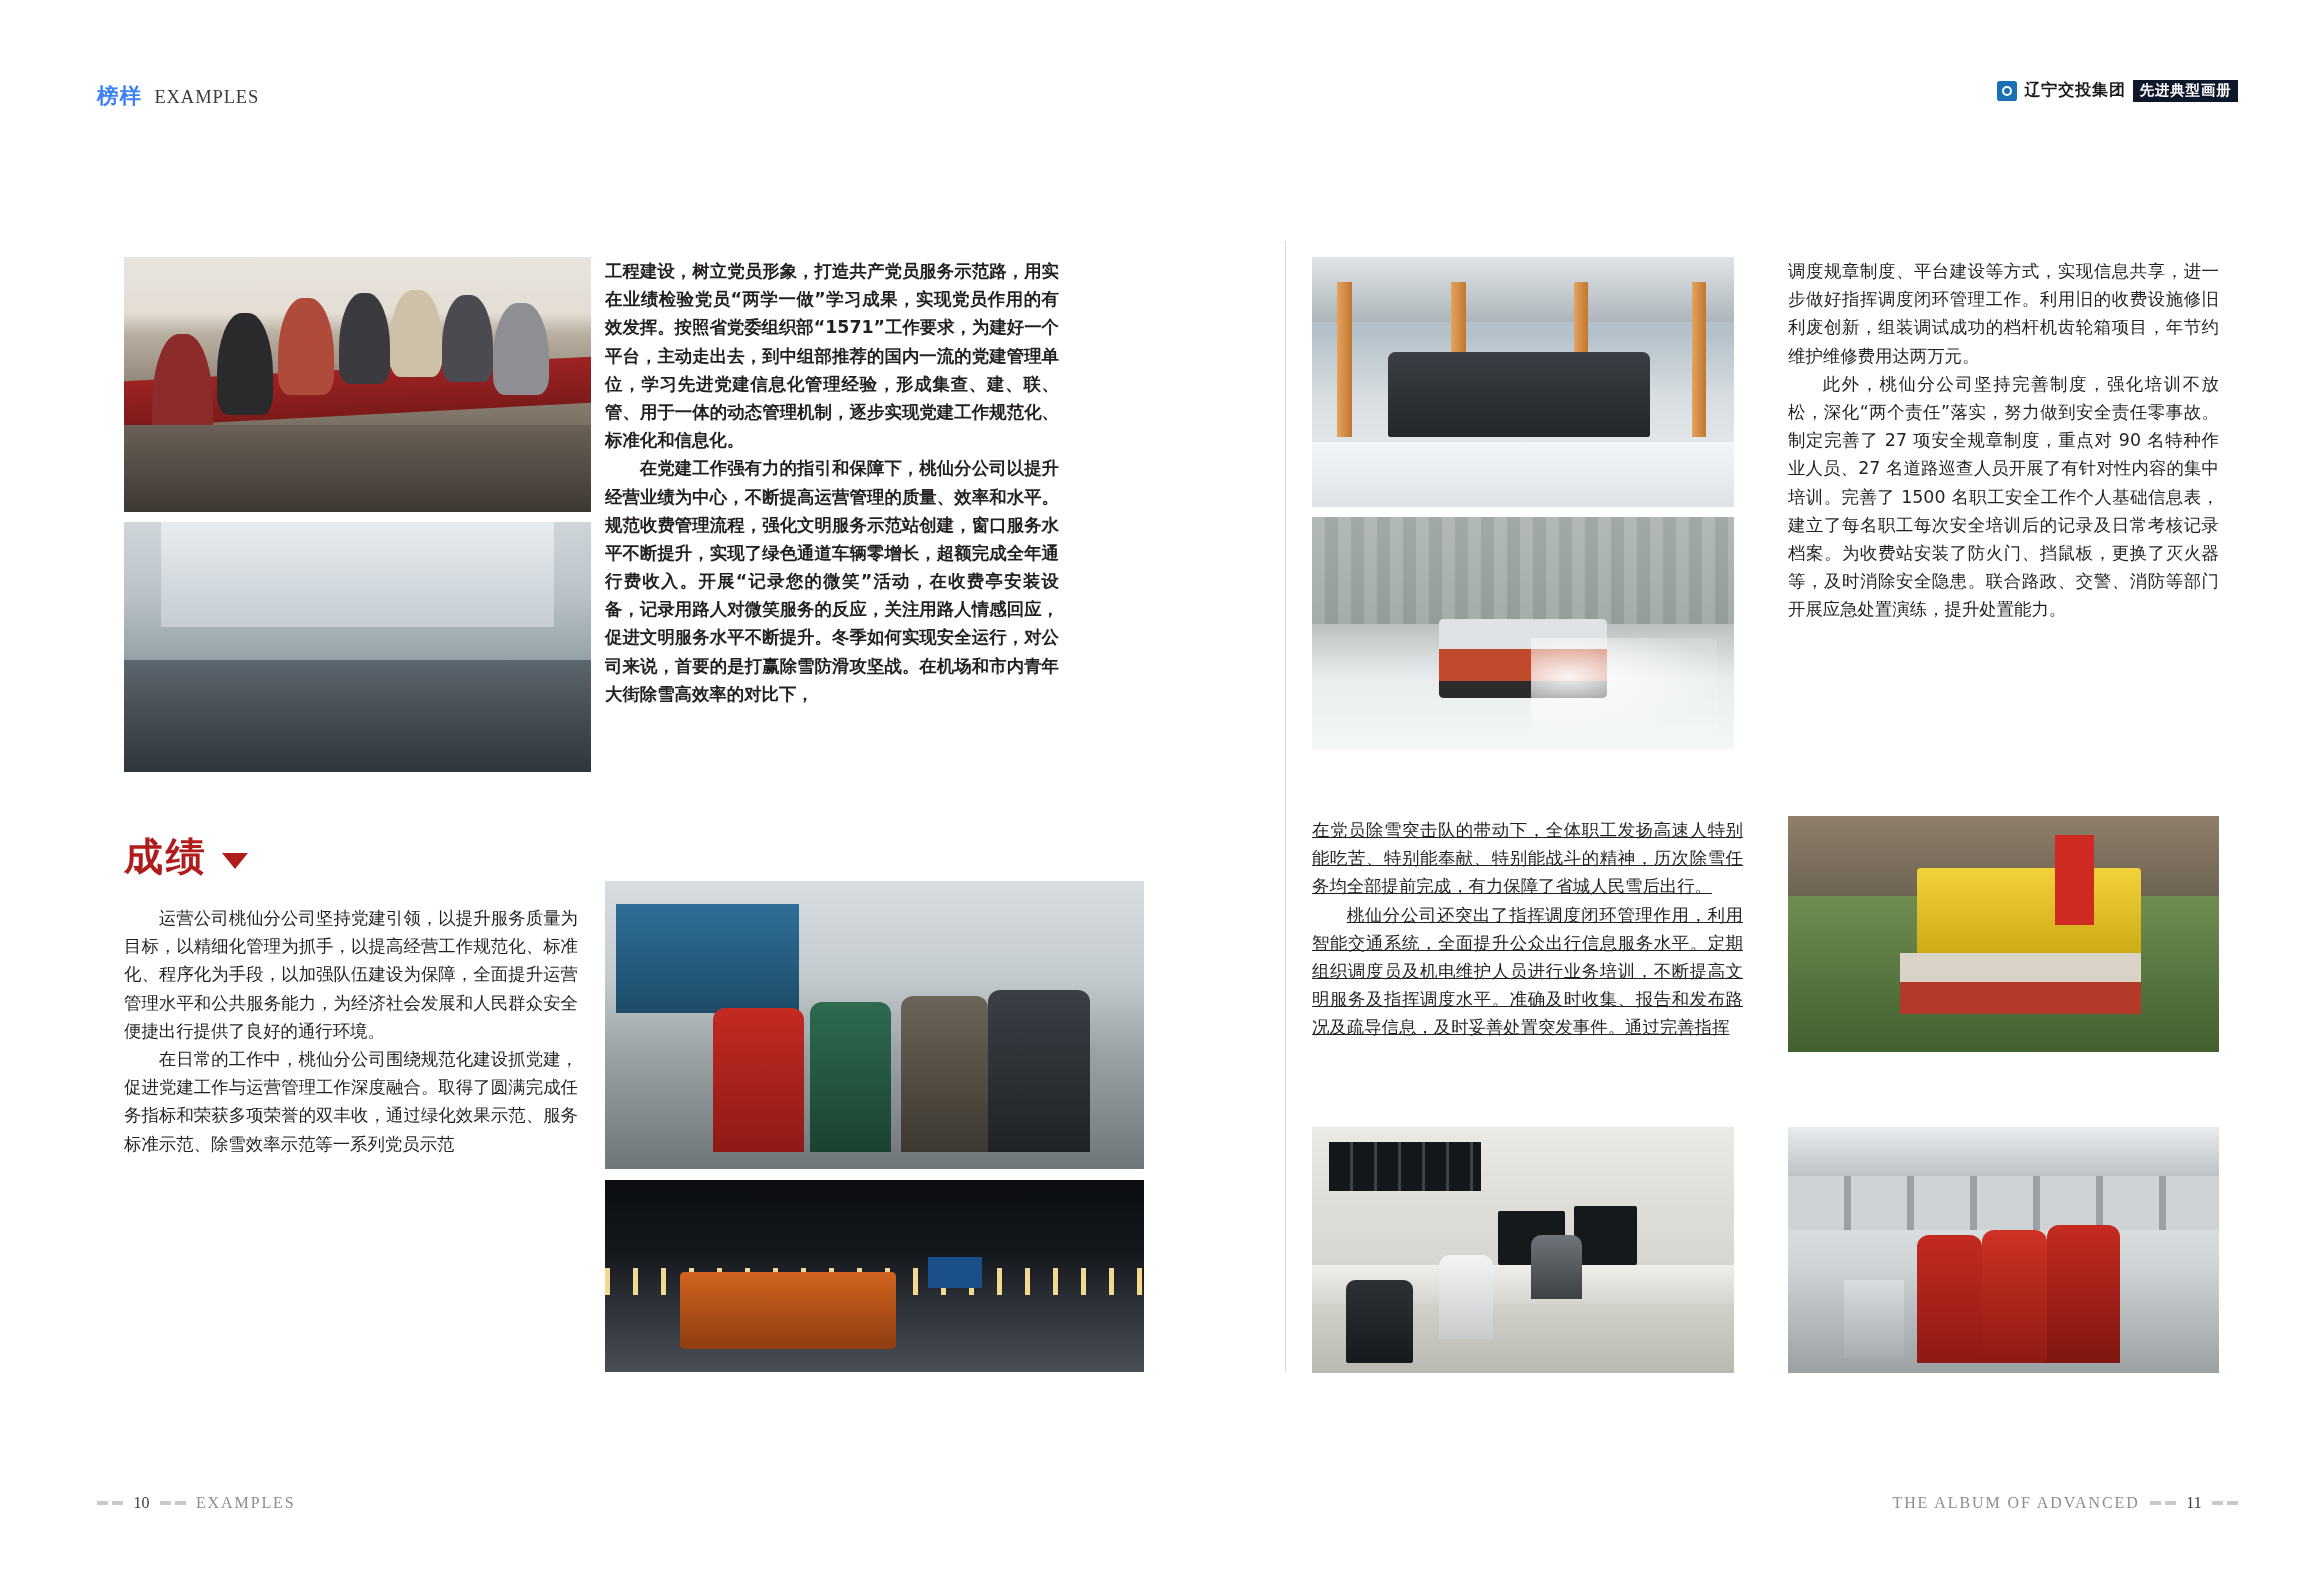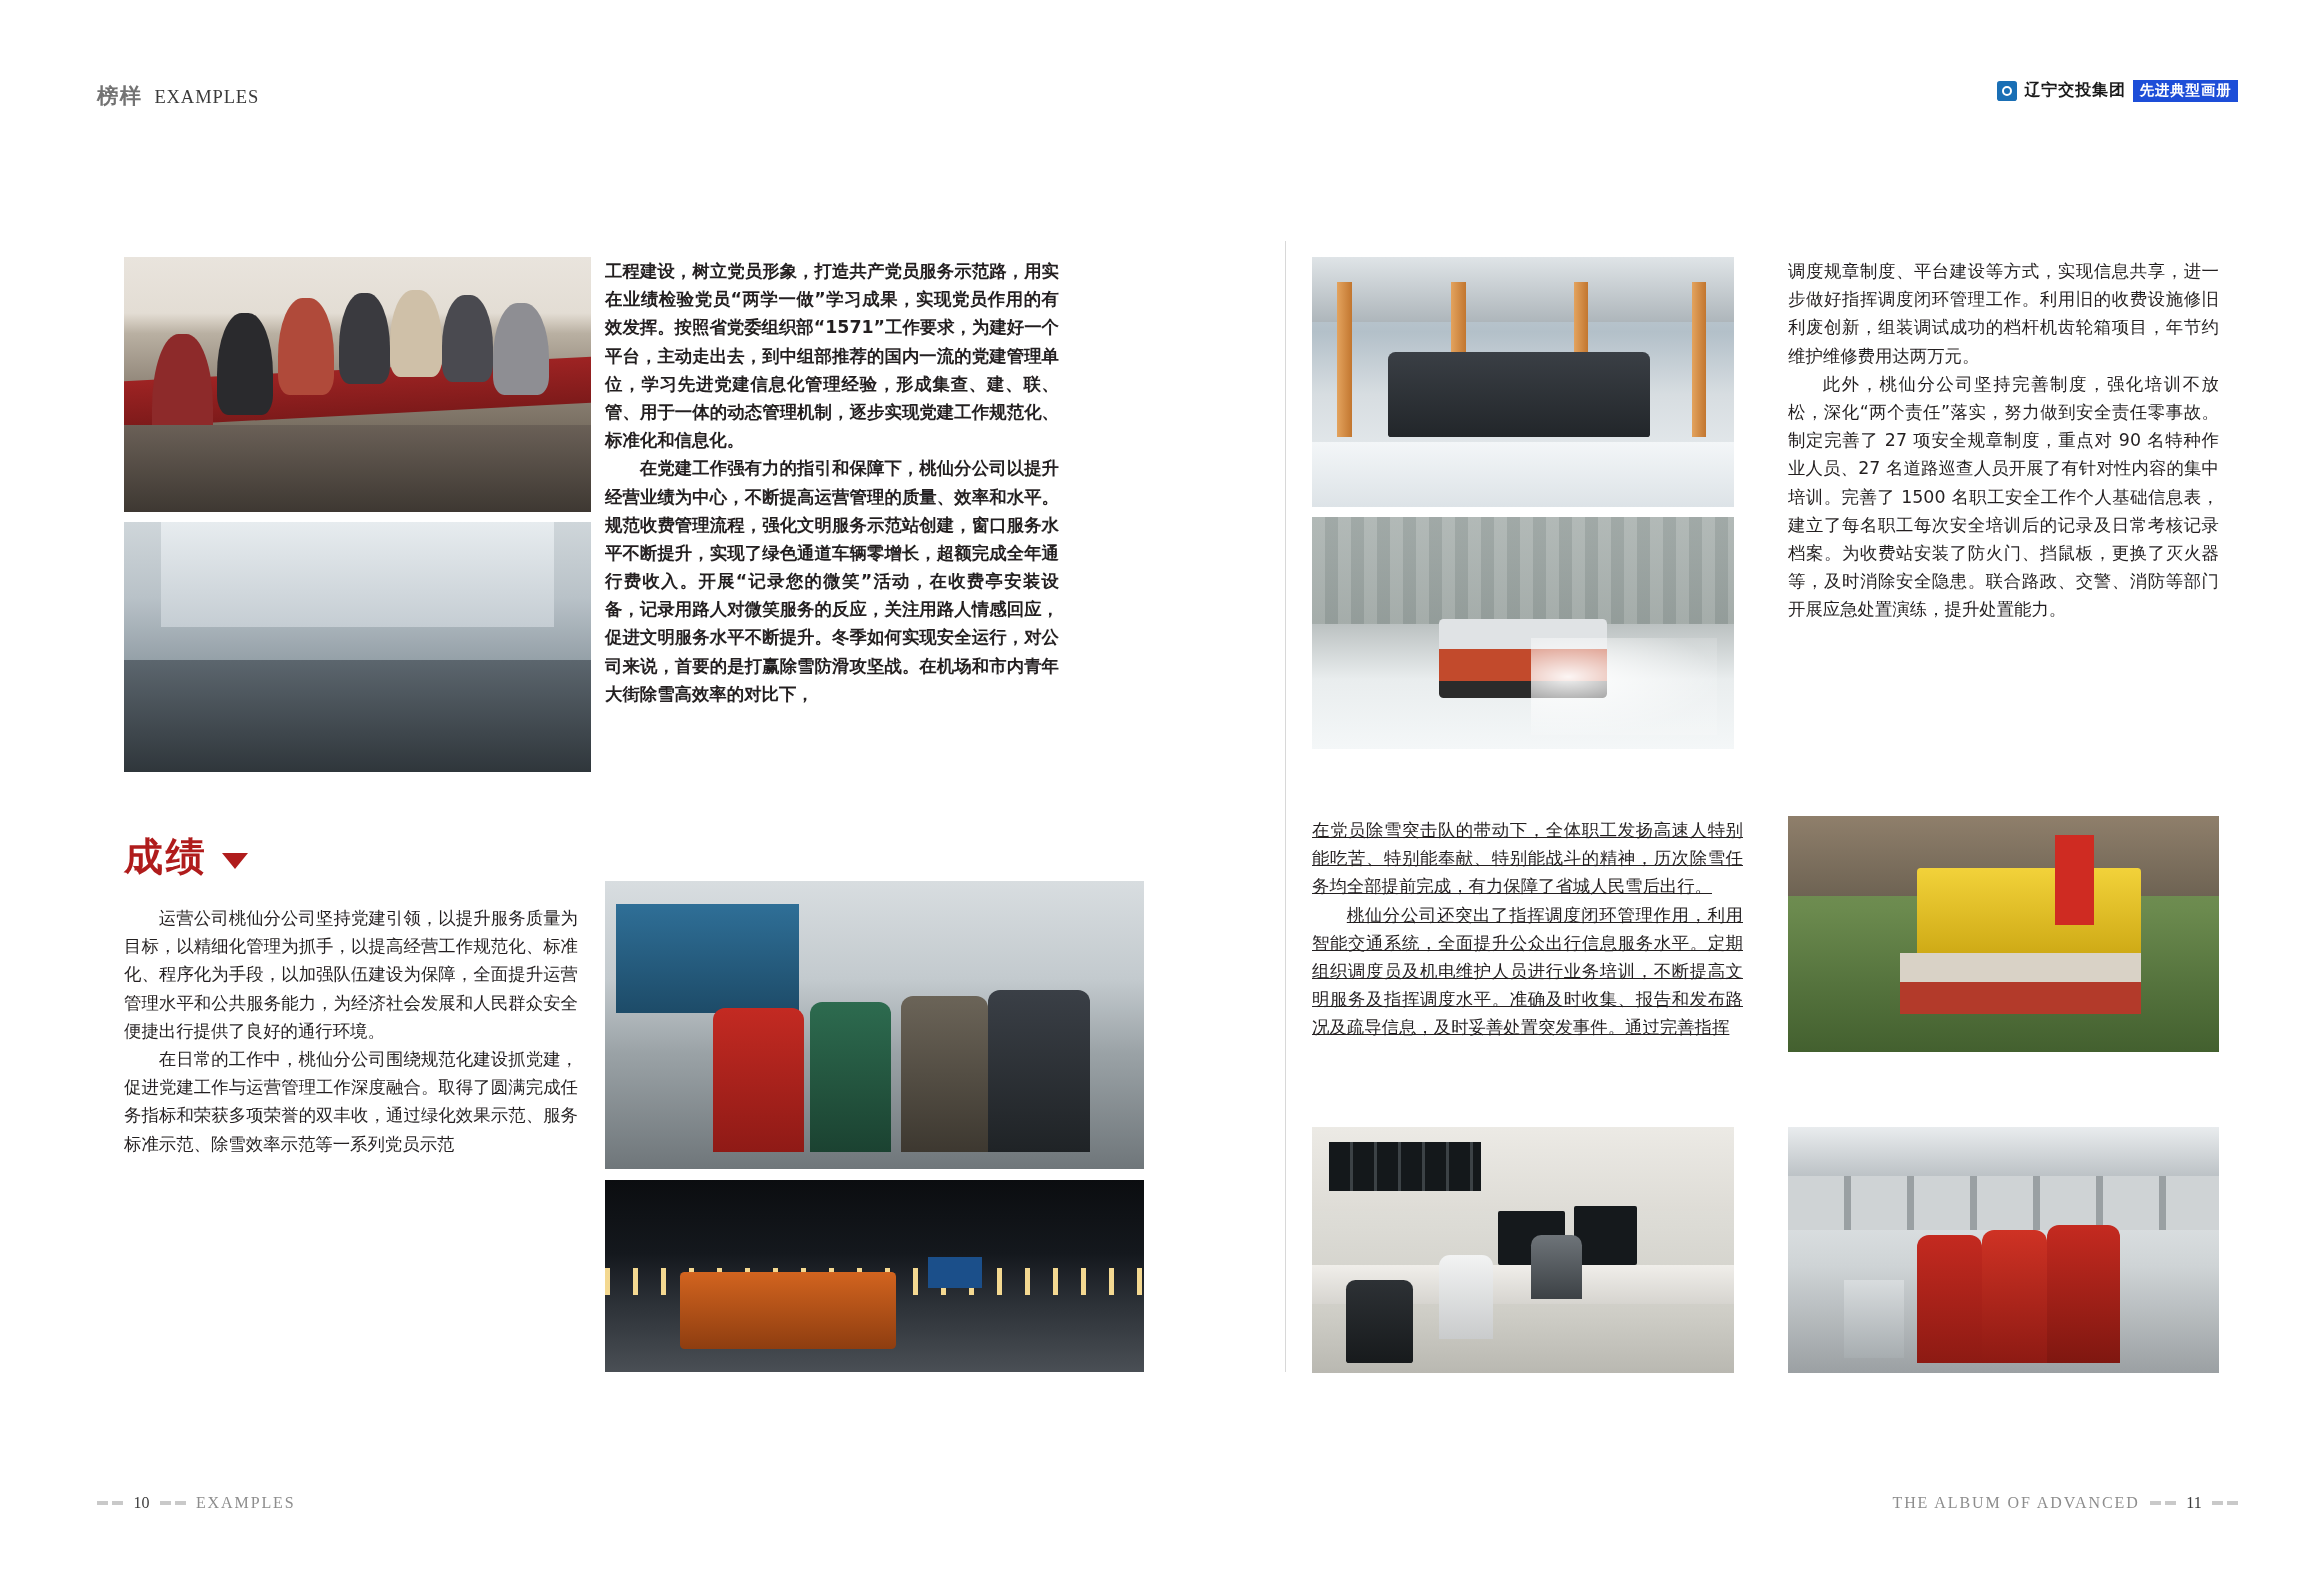--- a/index.html
+++ b/index.html
@@ -25,21 +25,21 @@
     left: 97px;
     top: 81px;
     display: flex;
     align-items: baseline;
     gap: 12px;
   }
   .hdr-left .cn {
     font-family: "DejaVu Serif", serif;
     font-weight: bold;
     font-size: 21.3px;
-    color: #737373;
+    color: #3b82f6;
     letter-spacing: 1.4px;
   }
   .hdr-left .en {
     font-family: "Liberation Serif", serif;
     font-size: 18.5px;
     color: #3b3b3b;
     letter-spacing: 0.9px;
   }
 
   .hdr-right {
@@ -70,21 +70,21 @@
     box-sizing: border-box;
   }
   .hdr-right .brand {
     font-family: "DejaVu Serif", serif;
     font-weight: bold;
     font-size: 16px;
     color: #1a1a1a;
     letter-spacing: 0.9px;
   }
   .hdr-right .tagchip {
-    background: #1d4ed8;
+    background: #0f172a;
     color: #ffffff;
     font-family: "DejaVu Serif", serif;
     font-weight: bold;
     font-size: 14.4px;
     letter-spacing: 0.9px;
     padding: 3.2px 6.5px 4.2px;
     line-height: 1;
   }
 
   

